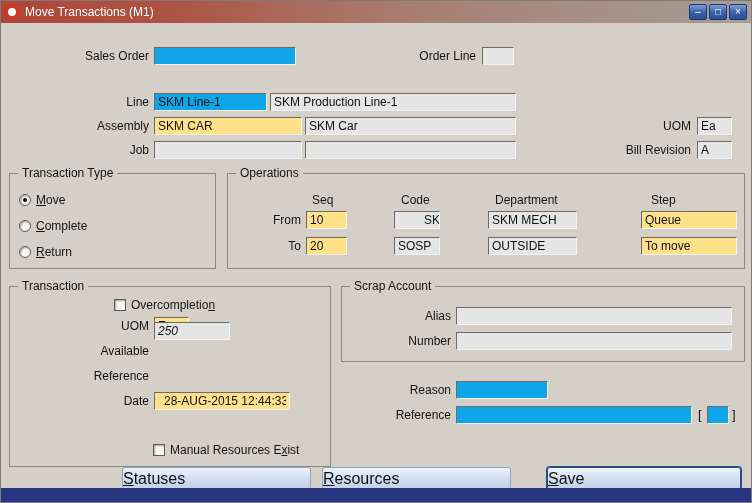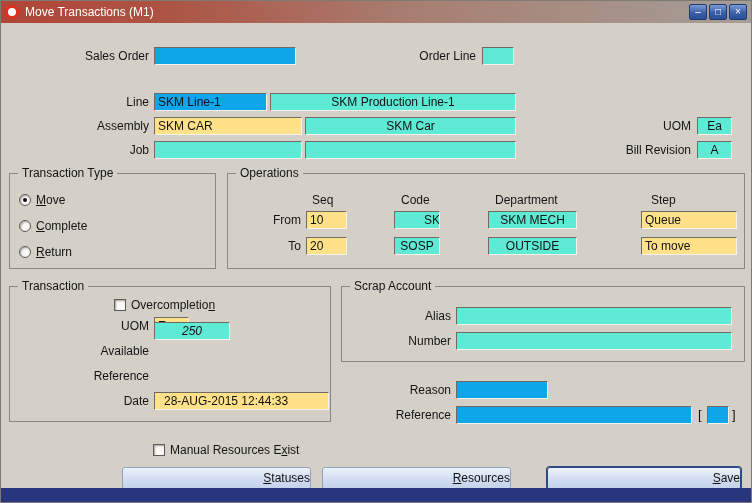--- a/index.html
+++ b/index.html
@@ -15,35 +15,35 @@
     color:#fff;font-size:10px;line-height:13px;text-align:center;cursor:default;}
   
   .lbl{position:absolute;font-size:12px;line-height:16px;color:#141414;text-align:right;white-space:nowrap;}
   .colhdr{position:absolute;font-size:12px;line-height:16px;color:#141414;white-space:nowrap;}
   .fld{position:absolute;height:18px;box-sizing:border-box;font-family:"Liberation Sans",sans-serif;font-size:12px;
     line-height:16px;padding:0 3px;border:1px solid;border-color:#6f6a62 #f5f2ec #f5f2ec #6f6a62;
     white-space:nowrap;overflow:hidden;color:#111;}
   input.fld{outline:none;margin:0;}
   .white{background:#0ea5e9;}
   .yellow{background:#ffe18a;}
-  .ro{background:#5eead4;text-align:center;}
+  .ro{background:#e5e5e5;}
   
   .grp{position:absolute;border:1px solid #8d887f;box-sizing:border-box;text-align:center;}
   .grp-title{position:absolute;top:-9px;left:8px;background:#d4d0c8;padding:0 4px;font-size:12px;line-height:16px;white-space:nowrap;color:#141414;}
   
   .radio{position:absolute;width:12px;height:12px;border-radius:50%;background:#fbfaf7;border:1px solid #5f5a52;
     box-shadow:inset 1px 1px 2px rgba(0,0,0,0.35);box-sizing:border-box;}
   .radio.on::after{content:"";position:absolute;left:3px;top:3px;width:4px;height:4px;border-radius:50%;background:#111;}
   .chk{position:absolute;width:12px;height:12px;background:#fbfaf7;border:1px solid #5f5a52;
     box-shadow:inset 1px 1px 2px rgba(0,0,0,0.35);box-sizing:border-box;}
   .opt-label{position:absolute;font-size:12px;line-height:14px;color:#141414;white-space:nowrap;}
   .u{text-decoration:underline;}
   
-  .btn{position:absolute;height:23px;box-sizing:border-box;border-radius:3px;font-size:12px;line-height:21px;text-align:right;
-    background:linear-gradient(180deg,#eef3fb 0%,#d5e0f2 45%,#c2d1e9 100%);border:1px solid #8fa4c4;color:#111;cursor:default;padding-left:34px;}
+  .btn{position:absolute;height:23px;box-sizing:border-box;border-radius:3px;font-size:16px;line-height:21px;text-align:left;
+    background:linear-gradient(180deg,#eef3fb 0%,#d5e0f2 45%,#c2d1e9 100%);border:1px solid #8fa4c4;color:#111;cursor:default;}
   .btn.default{border-color:#2c4a86;box-shadow:0 0 0 1px #2c4a86;}
   
   .bracket{position:absolute;font-size:13px;line-height:18px;color:#141414;}
   .bottombar{position:absolute;left:0;bottom:0;width:100%;height:14px;background:#27367f;}
 </style>
 </head>
 <body>
 
 <div class="window">
 
@@ -100,36 +100,36 @@
   <div class="fld ro" style="left:393px;top:210px;width:46px;padding-left:29px;">SKMC</div>
   <div class="fld ro" style="left:487px;top:210px;width:89px;">SKM MECH</div>
   <input class="fld yellow" style="left: 640px; top: 210px; width: 96px;" value="Queue">
 
   <span class="lbl" style="left:250px;top:237px;width:50px;">To</span>
   <input class="fld yellow" style="left: 305px; top: 236px; width: 41px;" value="20">
   <div class="fld ro" style="left:393px;top:236px;width:46px;">SOSP</div>
   <div class="fld ro" style="left:487px;top:236px;width:89px;">OUTSIDE</div>
   <input class="fld yellow" style="left: 640px; top: 236px; width: 96px;" value="To move">
 
-  <div class="grp" style="left:8px;top:285px;width:322px;height:136px;">
+  <div class="grp" style="left:8px;top:285px;width:322px;height:181px;">
     <span class="grp-title">Transaction</span>
   </div>
   <span class="chk" style="left:113px;top:298px;"></span>
   <span class="opt-label" style="left:130px;top:297px;"><span>Overcompletio</span><span class="u">n</span><span></span></span>
 
   <span class="lbl" style="left:88px;top:317px;width:60px;">UOM</span>
   <input class="fld yellow" style="left: 153px; top: 316px; width: 35px;" value="Ea">
 
   <span class="lbl" style="left:68px;top:342px;width:80px;">Available</span>
   <div class="fld ro" style="left:153px;top:321px;width:76px;font-style:italic;">250</div>
 
   <span class="lbl" style="left:68px;top:367px;width:80px;">Reference</span>
 
   <span class="lbl" style="left:88px;top:392px;width:60px;">Date</span>
-  <input class="fld yellow" style="left: 153px; top: 391px; width: 175px; padding-left: 9px;" value="28-AUG-2015 12:44:33">
+  <input class="fld yellow" style="left: 153px; top: 391px; width: 136px; padding-left: 9px;" value="28-AUG-2015 12:44:33">
 
   <div class="grp" style="left:340px;top:285px;width:404px;height:76px;">
     <span class="grp-title">Scrap Account</span>
   </div>
   <span class="lbl" style="left:370px;top:307px;width:80px;">Alias</span>
   <div class="fld ro" style="left:455px;top:306px;width:276px;"></div>
   <span class="lbl" style="left:370px;top:332px;width:80px;">Number</span>
   <div class="fld ro" style="left:455px;top:331px;width:276px;"></div>
 
   <span class="lbl" style="left:370px;top:381px;width:80px;">Reason</span>

